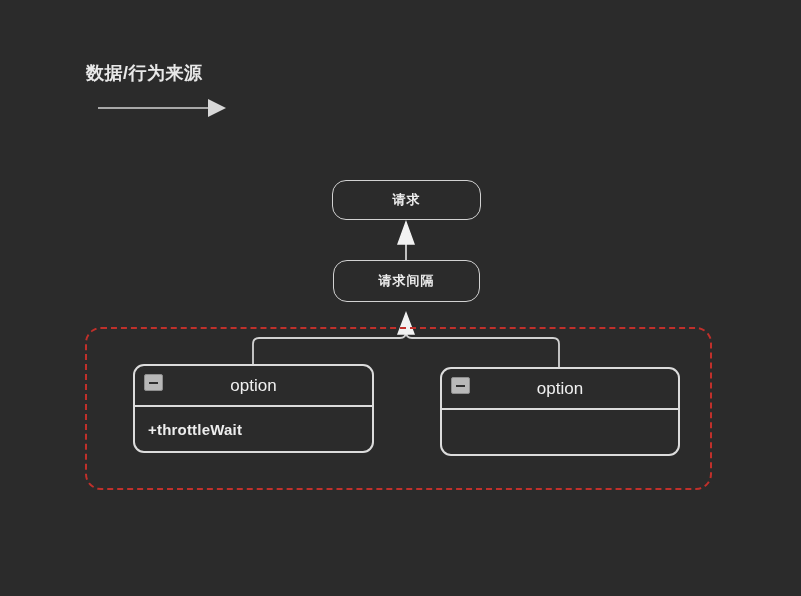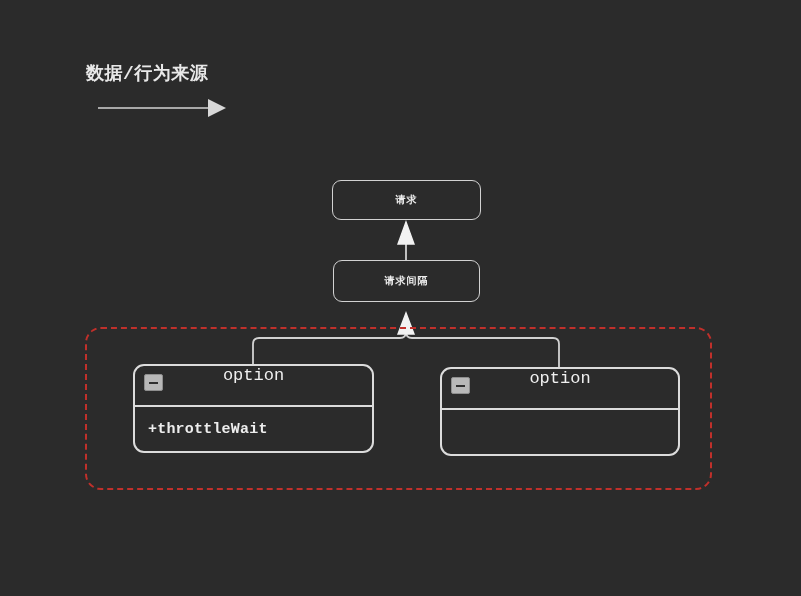--- a/index.html
+++ b/index.html
@@ -6,21 +6,21 @@
     margin: 0;
     padding: 0;
     background: #2b2b2b;
   }
   #canvas {
     position: relative;
     width: 801px;
     height: 528px;
     background: #2b2b2b;
     overflow: hidden;
-    font-family: Liberation Mono, monospace;
+    font-family: Liberation Sans, sans-serif;
   }
 
   
   #legend-title {
     position: absolute;
     left: 86px;
     top: 61px;
     font-size: 18px;
     font-weight: 700;
     color: #e8e8e8;
@@ -33,24 +33,24 @@
     top: 95px;
     width: 130px;
     height: 26px;
   }
 
   
   .node {
     position: absolute;
     box-sizing: border-box;
     border: 1.6px solid #d2d2d2;
-    border-radius: 9px;
+    border-radius: 14px;
     background: #2b2b2b;
     color: #ededed;
-    font-size: 10px;
+    font-size: 13px;
     font-weight: 700;
     display: flex;
     align-items: center;
     justify-content: center;
     letter-spacing: 1px;
   }
   #node-request   { left: 332px; top: 180px; width: 149px; height: 40px; }
   #node-interval  { left: 333px; top: 260px; width: 147px; height: 42px; }
 
   
@@ -60,20 +60,21 @@
     border: 2px solid #dcdcdc;
     border-radius: 11px;
     background: #2b2b2b;
     overflow: hidden;
   }
   .uml-header {
     position: relative;
     height: 39px;
     border-bottom: 2px solid #dcdcdc;
     display: flex;
+    align-items: center;
     justify-content: center;
     color: #f0f0f0;
     font-size: 17px;
     font-weight: 400;
   }
   .uml-body {
     height: calc(100% - 41px);
     display: flex;
     align-items: center;
     padding-left: 13px;

